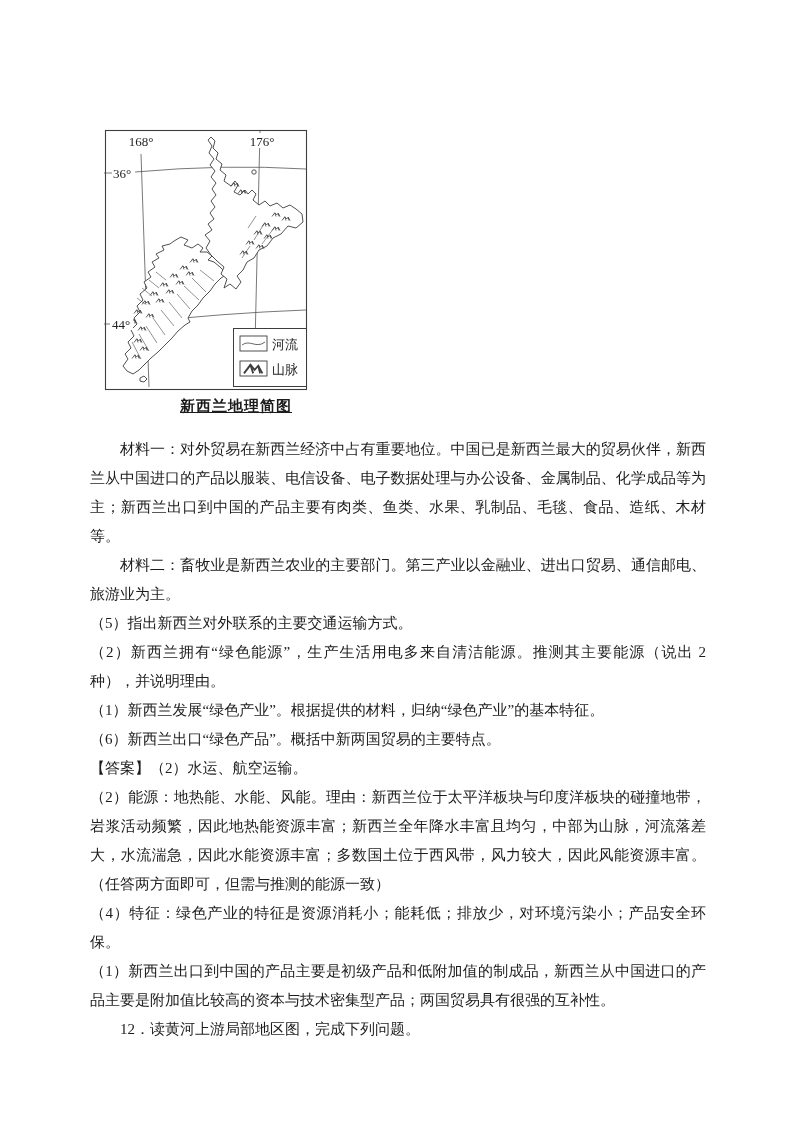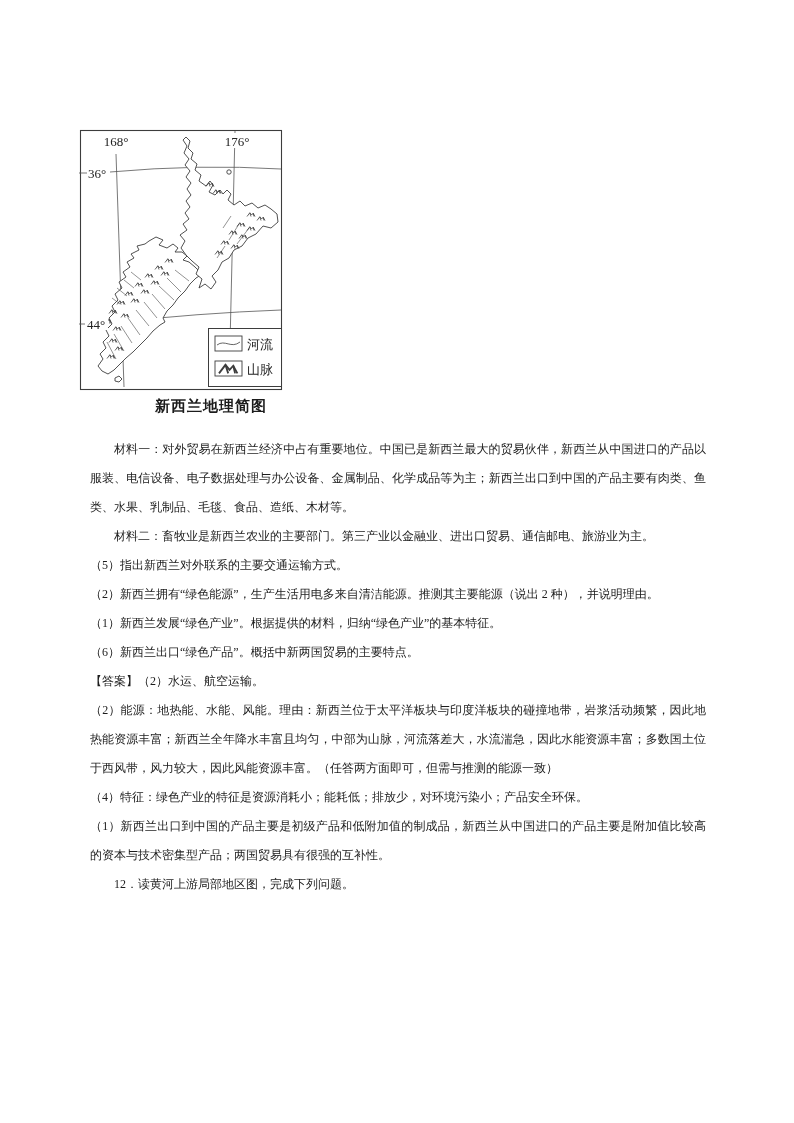--- a/index.html
+++ b/index.html
@@ -1,28 +1,29 @@
 <!DOCTYPE html>
 <html><head>
 <meta charset="utf-8">
 <style>
   html,body{margin:0;padding:0;background:#e8e8e8;}
   .page{
     width:794px;height:1123px;background:#ffffff;margin:0 auto;
     box-sizing:border-box;padding-top:128px;overflow:hidden;
     font-family:"Liberation Serif","DejaVu Serif",serif;color:#1c1c1c;
   }
-  .map-block{margin-left:79px;width:204px;}
+  .map-block{margin-left:104px;width:204px;}
   .map-svg{display:block;}
   .map-caption{
     width:204px;padding-left:30px;box-sizing:content-box;
     text-align:center;font-weight:600;font-size:15px;line-height:17px;margin-top:7px;
     letter-spacing:1px;
+    text-decoration:underline;
   }
-  .content{margin:20px 88px 12px 90px;font-size:12px;line-height:29px;text-align:justify;}
+  .content{margin:20px 88px 12px 90px;font-size:15px;line-height:29px;text-align:justify;}
   .content p{margin:0;}
   .content p.indent{text-indent:2em;}
   svg text{font-family:"Liberation Serif","DejaVu Serif",serif;}
 </style>
 </head>
 <body>
 
 <div class="page">
 
   <div class="map-block">

